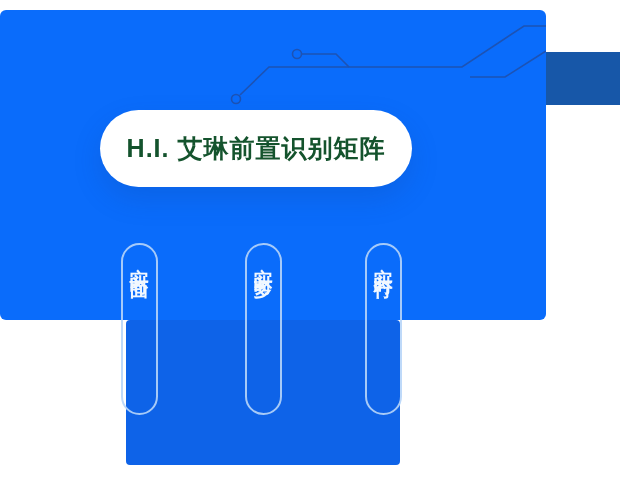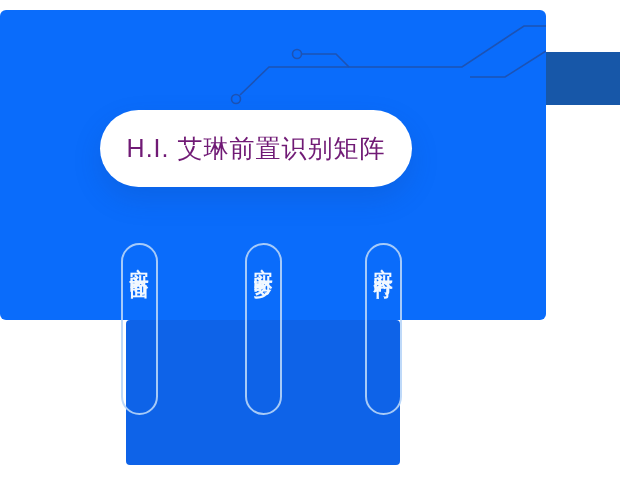--- a/index.html
+++ b/index.html
@@ -37,21 +37,21 @@
   }
 
   
   .title-card{
     position:absolute;left:100px;top:110px;width:312px;height:77px;
     background:#ffffff;border-radius:39px;z-index:5;
     display:flex;align-items:center;justify-content:center;
     box-shadow:0 12px 28px rgba(20,60,140,.18);
   }
   .title-card .title-text{
-    font-size:25px;font-weight:400;color:#701a75;letter-spacing:1px;
+    font-size:25px;font-weight:700;color:#14532d;letter-spacing:1px;
     white-space:nowrap;
     text-align:center;
   }
 
   
   .pill{
     position:absolute;top:243px;width:37px;height:172px;
     border:2px solid rgba(183,213,248,.9);border-radius:20px;
     box-sizing:border-box;z-index:3;
     display:flex;justify-content:center;

